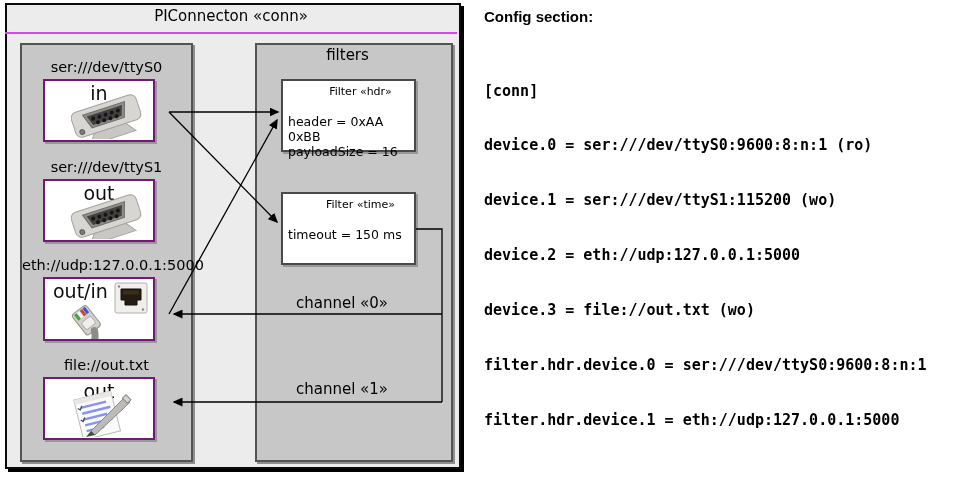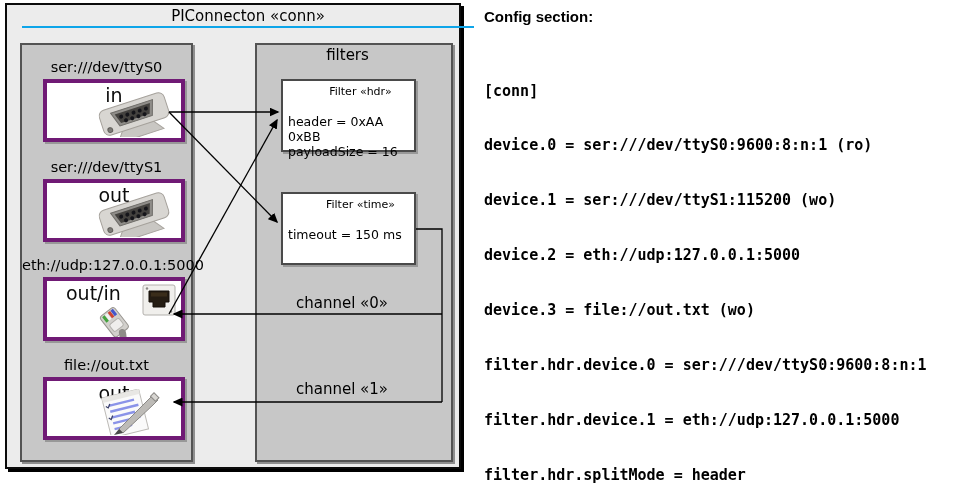--- a/index.html
+++ b/index.html
@@ -8,22 +8,22 @@
   .canvas { position:relative; width:964px; height:484px; background:#ffffff; }
   .abs { position:absolute; }
 
   
   .diagram-frame {
     left:5px; top:3px; width:456px; height:466px;
     background:#ececec; border:2px solid #0b0b0b;
     box-shadow:3px 3px 0 #000;
   }
   .diagram-titlebar {
-    left:22px; top:5px; width:452px; height:23px;
-    border-bottom:2px solid #0ea5e9;
+    left:5px; top:5px; width:452px; height:29px;
+    border-bottom:2px solid #d946ef;
     text-align:center; font-size:15px; line-height:22px; color:#000;
   }
 
   
   .group {
     background:#c7c7c7; border:2px solid #535353;
     box-shadow:2px 2px 0 #8f8f8f;
   }
   .devices-group { left:20px; top:43px; width:173px; height:419px; }
   .filters-group { left:255px; top:43px; width:198px; height:419px; }
@@ -31,27 +31,27 @@
     left:255px; top:46px; width:185px; text-align:center;
     font-size:15px; color:#000;
   }
 
   
   .dev-label {
     left:22px; width:169px; text-align:center; font-size:14.5px;
     white-space:nowrap; color:#000;
   }
   .dev-box {
-    left:43px; width:142px; background:#ffffff;
-    border:4px solid #701a75; box-shadow:2px 2px 0 #989898;
+    left:43px; width:112px; background:#ffffff;
+    border:2px solid #701a75; box-shadow:2px 2px 0 #989898;
     overflow:hidden;
   }
   .dir-label { font-size:19px; line-height:22px; color:#0c0c0c; }
   .dir-center { text-align:center; margin-top:1px; }
-  .dir-left { text-align:left; padding-left:19px; margin-top:1px; }
+  .dir-left { text-align:left; padding-left:8px; margin-top:1px; }
   .dev-icon { position:absolute; pointer-events:none; }
 
   
   .filter-box {
     left:281px; width:135px; height:73px; background:#ffffff;
     border:2px solid #4a4a4a; box-shadow:2px 2px 0 #989898;
   }
   .filter-title { text-align:center; margin-top:4px; font-size:11px; color:#000;margin-left:24px; }
   .filter-attrs { position:absolute; left:5px; top:33px; font-size:12.5px; line-height:15px; color:#000; }
 
@@ -208,21 +208,20 @@
 
   <div class="abs config-heading">Config section:</div>
   <div class="abs config-lines">
     <div>[conn]</div>
     <div>device.0 = ser:///dev/ttyS0:9600:8:n:1 (ro)</div>
     <div>device.1 = ser:///dev/ttyS1:115200 (wo)</div>
     <div>device.2 = eth://udp:127.0.0.1:5000</div>
     <div>device.3 = file://out.txt (wo)</div>
     <div>filter.hdr.device.0 = ser:///dev/ttyS0:9600:8:n:1</div>
     <div>filter.hdr.device.1 = eth://udp:127.0.0.1:5000</div>
-    <div>filter.hdr.splitMode = header</div>
     
     
     
     
     
     
     
     
     
   </div>

